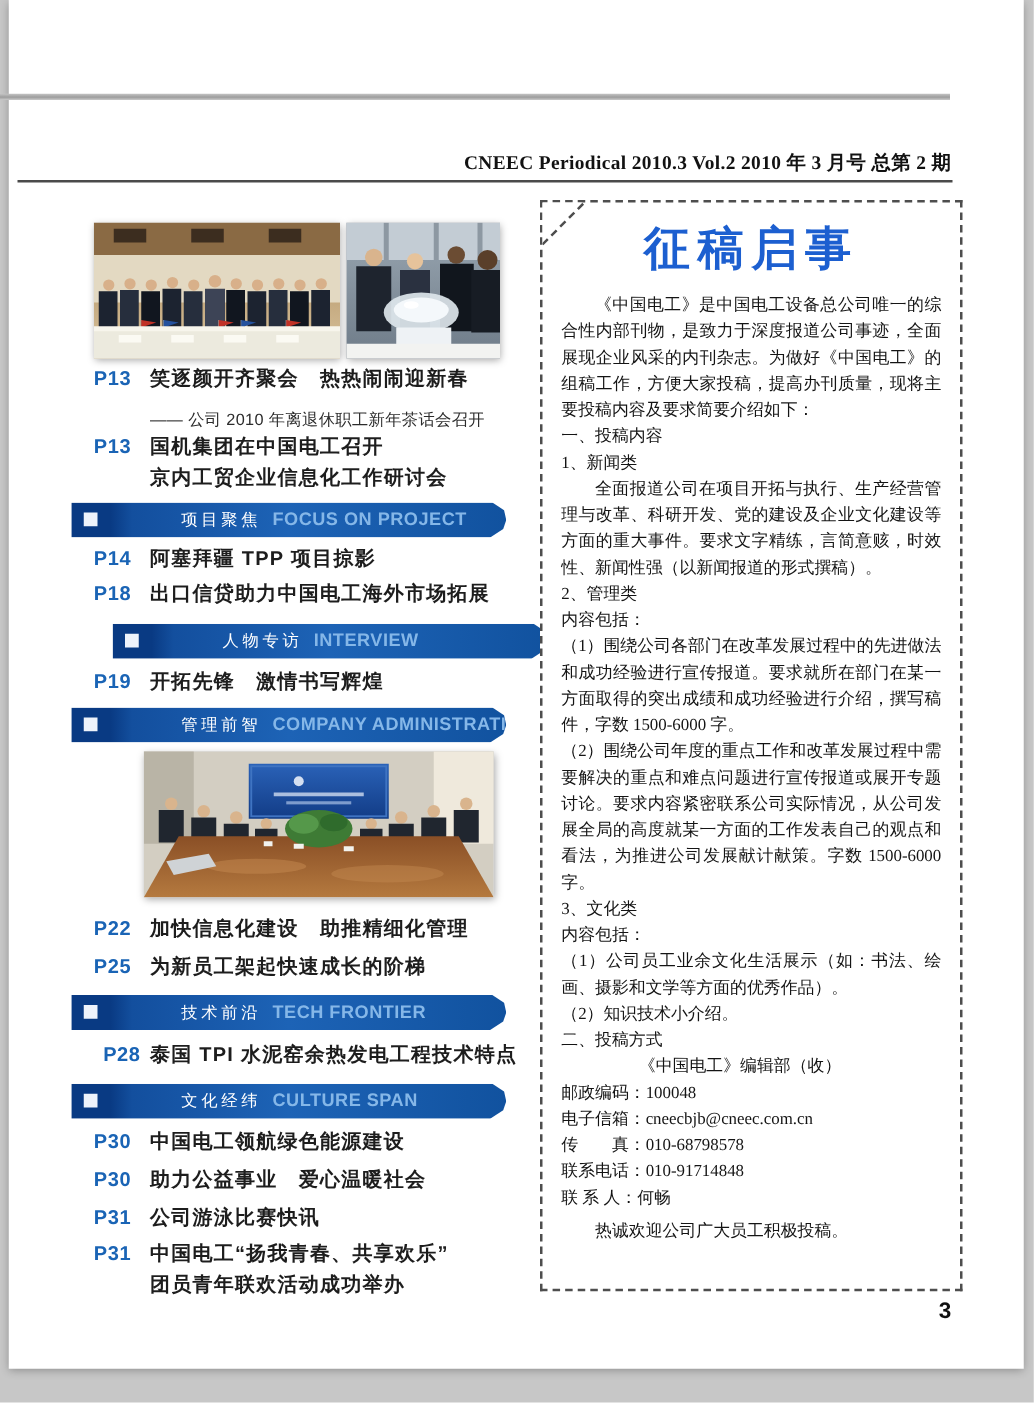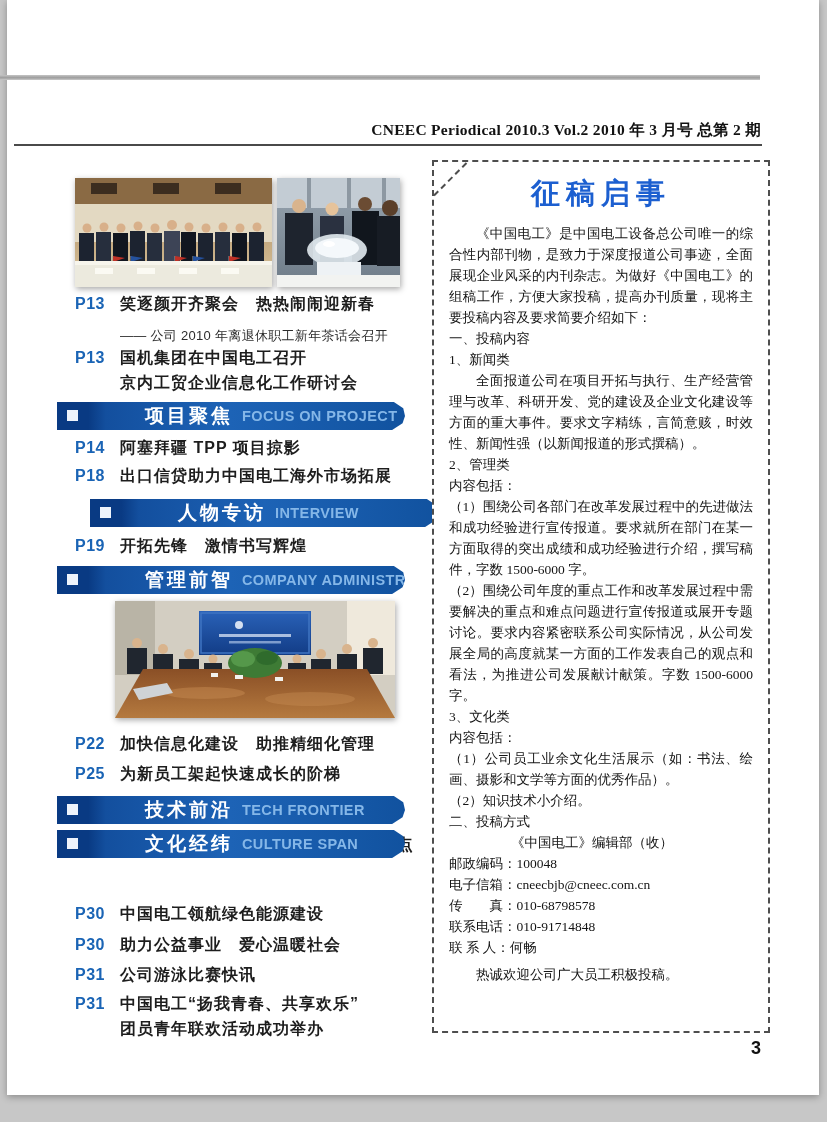--- a/index.html
+++ b/index.html
@@ -52,37 +52,37 @@
   .sec-bar{
     position:absolute;left:57px;width:348px;height:28px;z-index:2;
     display:flex;align-items:center;white-space:nowrap;
     background:linear-gradient(90deg,#093a83 0%,#093a83 9%,#134f9e 14%,#1d63b6 50%,#11529f 100%);
     clip-path:polygon(0 0,96.8% 0,99.5% 22%,100% 50%,99.3% 76%,96.3% 100%,0 100%);
   }
   .sec-bar .sq{
     position:absolute;left:10px;top:8px;width:11px;height:11px;background:#eef3fb;
   }
   .sec-zh{
-    margin-left:88px;font-size:19px;font-weight:700;color:#ffffff;letter-spacing:3px;
+    margin-left:88px;font-size:13px;font-weight:400;color:#ffffff;letter-spacing:3px;
   }
   .sec-en{
     margin-left:9px;font-size:14.5px;font-weight:700;color:#85b7e8;letter-spacing:.4px;
   }
   
   .notice{
     position:absolute;left:432px;top:160px;width:338px;height:873px;z-index:2;
     border:2px dashed #4e4e4e;background:#fff;box-sizing:border-box;
     padding:6px 15px 0 15px;overflow:hidden;
   }
   .fold{
     position:absolute;left:-23px;top:-23px;width:46px;height:46px;background:#ffffff;
     border-bottom:2px dashed #4e4e4e;transform:rotate(-45deg);
   }
   .notice-title{
-    text-align:center;color:#1c5fd0;font-size:29px;font-weight:800;
+    text-align:center;color:#1c5fd0;font-size:37px;font-weight:800;
     letter-spacing:6px;margin:6px 0 9px 0;font-family:"Liberation Sans",sans-serif;
   }
   .nb{
     font-family:"Liberation Serif",serif;font-size:13.5px;line-height:21px;
     color:#141414;text-align:justify;
   }
   .nb p{margin:0;}
   .ind{text-indent:2em;}
   .addr2{padding-left:4.6em;}
   .gap-top{margin-top:6px !important;}
@@ -308,21 +308,21 @@
   <span class="sec-zh">技术前沿</span>
   <span class="sec-en">TECH FRONTIER</span>
 </div>
 <div class="toc-entry" style="top:834px;text-align:center;">
   <span class="pref">P28</span>
   <span class="tt">
       <span class="l1">泰国 TPI 水泥窑余热发电工程技术特点</span>
     </span>
 </div>
 
-<div class="sec-bar" style="top:830px;">
+<div class="sec-bar" style="top:867px;">
   <span class="sq"></span>
   <span class="sec-zh">文化经纬</span>
   <span class="sec-en">CULTURE SPAN</span>
 </div>
 <div class="toc-entry" style="top:903px;">
   <span class="pref">P30</span>
   <span class="tt">
       <span class="l1">中国电工领航绿色能源建设</span>
     </span>
 </div>

